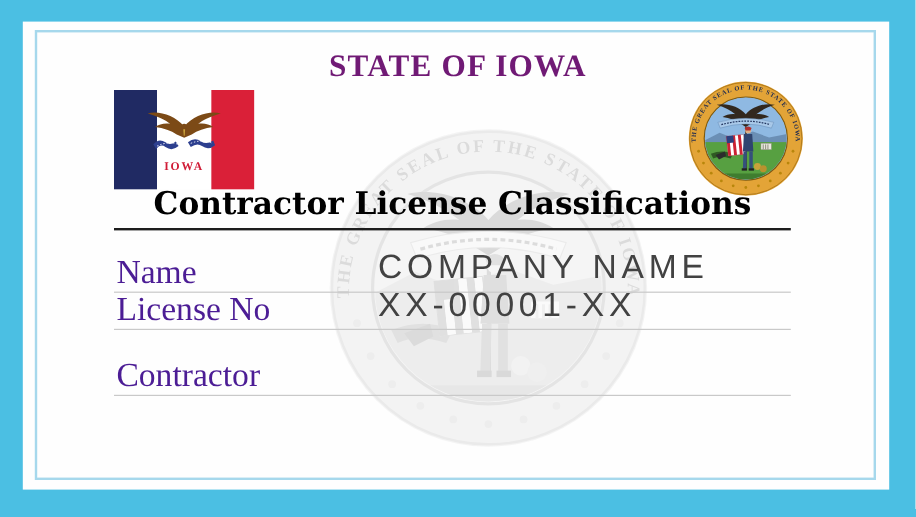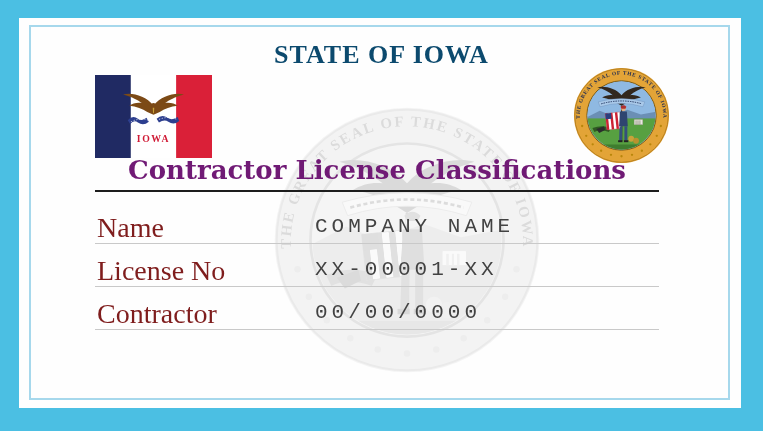--- a/index.html
+++ b/index.html
@@ -13,54 +13,54 @@
     position:absolute;left:19px;top:18px;width:722px;height:390px;
     background:#fefefe;
   }
   .inner-border{
     position:absolute;left:29px;top:25px;width:701px;height:375px;
     border:2px solid #a6d8ec;
   }
   .card-title{
     position:absolute;left:0;top:42px;width:100%;
     text-align:center;font-size:26px;font-weight:bold;
-    letter-spacing:1px;color:#0c4a6e;line-height:1;
+    letter-spacing:1px;color:#701a75;line-height:1;
   }
   .flag{position:absolute;left:95px;top:75px;width:117px;height:83px;}
   .seal{position:absolute;left:573px;top:67px;width:97px;height:97px;}
   .watermark{
     position:absolute;left:272px;top:105px;width:270px;height:270px;
     filter:grayscale(1) brightness(1.25) contrast(0.85);
     opacity:0.18;
   }
   .license-heading{
     position:absolute;left:95px;top:156px;width:564px;
     text-align:center;font-family:"DejaVu Serif",serif;
-    font-weight:bold;font-size:26px;color:#701a75;line-height:1.15;
+    font-weight:bold;font-size:26px;color:#000000;line-height:1.15;
     letter-spacing:0px;
   }
   .heading-rule{
     position:absolute;left:95px;top:190px;width:564px;height:2px;
     background:#1d1d1d;
   }
   .field-row{
     position:absolute;left:95px;width:564px;height:39px;
     border-bottom:1px solid #c9c9c9;
   }
   .row-1{top:205px;}
-  .row-2{top:248px;}
+  .row-2{top:236px;}
   .row-3{top:291px;}
   .field-label{
     position:absolute;left:2px;bottom:1px;
-    font-size:28px;color:#7f1d1d;line-height:1;
+    font-size:28px;color:#4c1d95;line-height:1;
   }
   .field-value{
     position:absolute;left:220px;bottom:6px;
-    font-family:Liberation Mono, monospace;
-    font-size:21px;letter-spacing:4px;color:#424242;line-height:1;
+    font-family:Liberation Sans, sans-serif;
+    font-size:28px;letter-spacing:4px;color:#424242;line-height:1;
   }
   .hidden-defs{position:absolute;width:0;height:0;overflow:hidden;}
 </style>
 </head>
 <body>
 
 <svg class="hidden-defs" aria-hidden="true">
   <defs>
     <clipPath id="seal-inner-clip">
         <circle cx="100" cy="100" r="70"></circle>
@@ -157,16 +157,15 @@
     <span class="field-value">COMPANY NAME</span>
   </div>
 
   <div class="field-row row-2">
     <span class="field-label">License No</span>
     <span class="field-value">XX-00001-XX</span>
   </div>
 
   <div class="field-row row-3">
     <span class="field-label">Contractor</span>
-    <span class="field-value">00/00/0000</span>
   </div>
 
 </div>
 
 </body></html>

